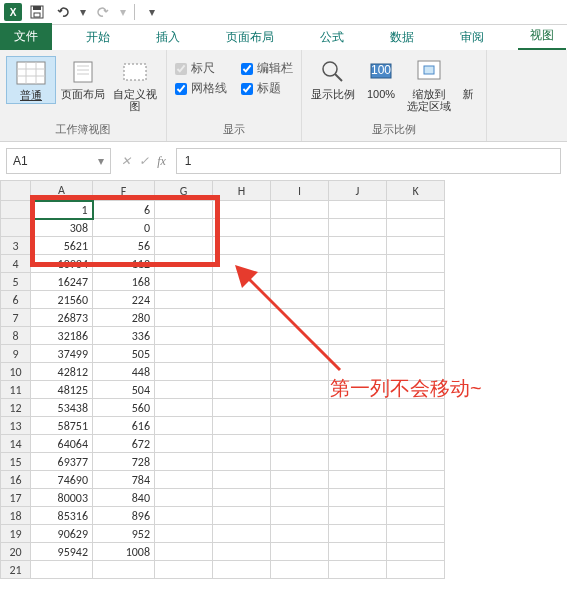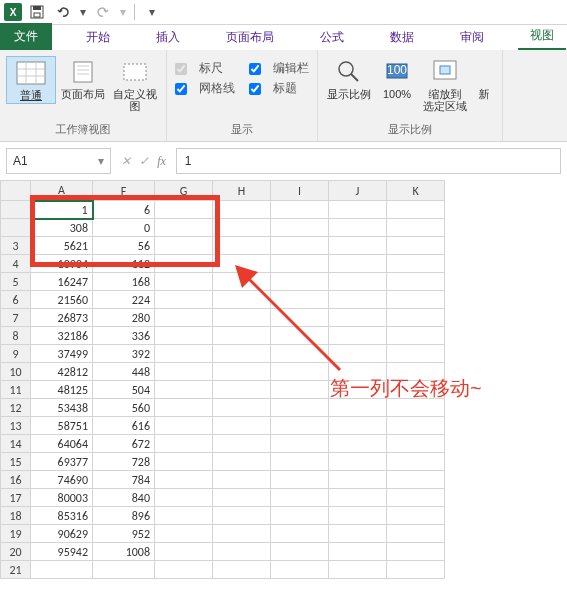--- a/index.html
+++ b/index.html
@@ -2,33 +2,33 @@
 <html><head>
 <meta charset="utf-8">
 <style>
 *{margin:0;padding:0;box-sizing:border-box;font-family:"Microsoft YaHei","Segoe UI",sans-serif;font-size:12px;}
 body{background:#fff;width:567px;height:616px;overflow:hidden;color:#333;}
 .titlebar{height:25px;background:#fff;border-bottom:1px solid #d4d4d4;display:flex;align-items:center;padding:0 4px;gap:4px;}
 .xl-icon{width:18px;height:18px;background:#217346;display:flex;align-items:center;justify-content:center;color:#fff;font-weight:bold;font-size:10px;border-radius:2px;}
 .qat-btn{width:22px;height:22px;display:flex;align-items:center;justify-content:center;color:#555;cursor:pointer;}
 .sep{width:1px;height:16px;background:#c0c0c0;margin:0 2px;}
 .tabs{height:25px;background:#fff;display:flex;align-items:flex-end;gap:22px;}
-.tab{padding:4px 12px;color:#4c1d95;cursor:pointer;}
+.tab{padding:4px 12px;color:#0f766e;cursor:pointer;}
 .tab.file{background:#217346;color:#fff;padding:5px 14px;}
 .tab.active{color:#217346;border-bottom:2px solid #217346;}
 .ribbon{height:92px;background:#f1f1f1;border-bottom:1px solid #d4d4d4;display:flex;}
 .group{display:flex;flex-direction:column;align-items:center;padding:2px 6px;border-right:1px solid #ddd;height:100%;}
 .group-content{flex:1;display:flex;align-items:flex-start;gap:2px;padding-top:4px;}
 .group-label{font-size:11px;color:#666;padding-bottom:2px;}
 .big-btn{display:flex;flex-direction:column;align-items:center;width:50px;padding:2px;cursor:pointer;text-align:center;gap:2px;}
 .big-btn.sel{border:1px solid #92c0e0;background:#cde6f7;text-decoration:underline;}
 .big-btn .ic{width:32px;height:28px;display:flex;align-items:center;justify-content:center;}
 .big-btn span{font-size:11px;line-height:12px;}
 .checks{display:flex;flex-direction:column;gap:3px;padding:4px 2px;}
-.chk{display:flex;align-items:center;gap:12px;font-size:11px;color:#555;}
+.chk{display:flex;align-items:center;gap:4px;font-size:11px;color:#555;}
 .chk input{width:12px;height:12px;}
 .checkcols{display:flex;gap:10px;}
 .formula-bar{height:38px;display:flex;}
 .name-box{width:105px;border:1px solid #ccc;margin:6px 0 6px 6px;display:flex;align-items:center;padding:0 6px;background:#fff;}
 .name-box .dd{margin-left:auto;color:#888;}
 .fx-btns{display:flex;align-items:center;gap:8px;padding:0 10px;color:#aaa;font-style:italic;}
 .fx-label{font-family:"Times New Roman",serif;font-style:italic;color:#888;}
 .fx-input{flex:1;border:1px solid #ccc;margin:6px 6px 6px 0;display:flex;align-items:center;padding:0 8px;background:#fff;}
 .sheet{position:relative;width:100%;height:440px;overflow:hidden;}
 .grid{position:absolute;left:0;top:0;}
@@ -297,21 +297,21 @@
             <td class="cell">336</td>
             <td class="cell w"></td>
             <td class="cell w"></td>
             <td class="cell w"></td>
             <td class="cell w"></td>
             <td class="cell w"></td>
           </tr>
           <tr>
             <th class="rowhdr">9</th>
             <td class="cell">37499</td>
-            <td class="cell">392</td>
+            <td class="cell">505</td>
             <td class="cell w"></td>
             <td class="cell w"></td>
             <td class="cell w"></td>
             <td class="cell w"></td>
             <td class="cell w"></td>
           </tr>
           <tr>
             <th class="rowhdr">10</th>
             <td class="cell">42812</td>
             <td class="cell">448</td>

